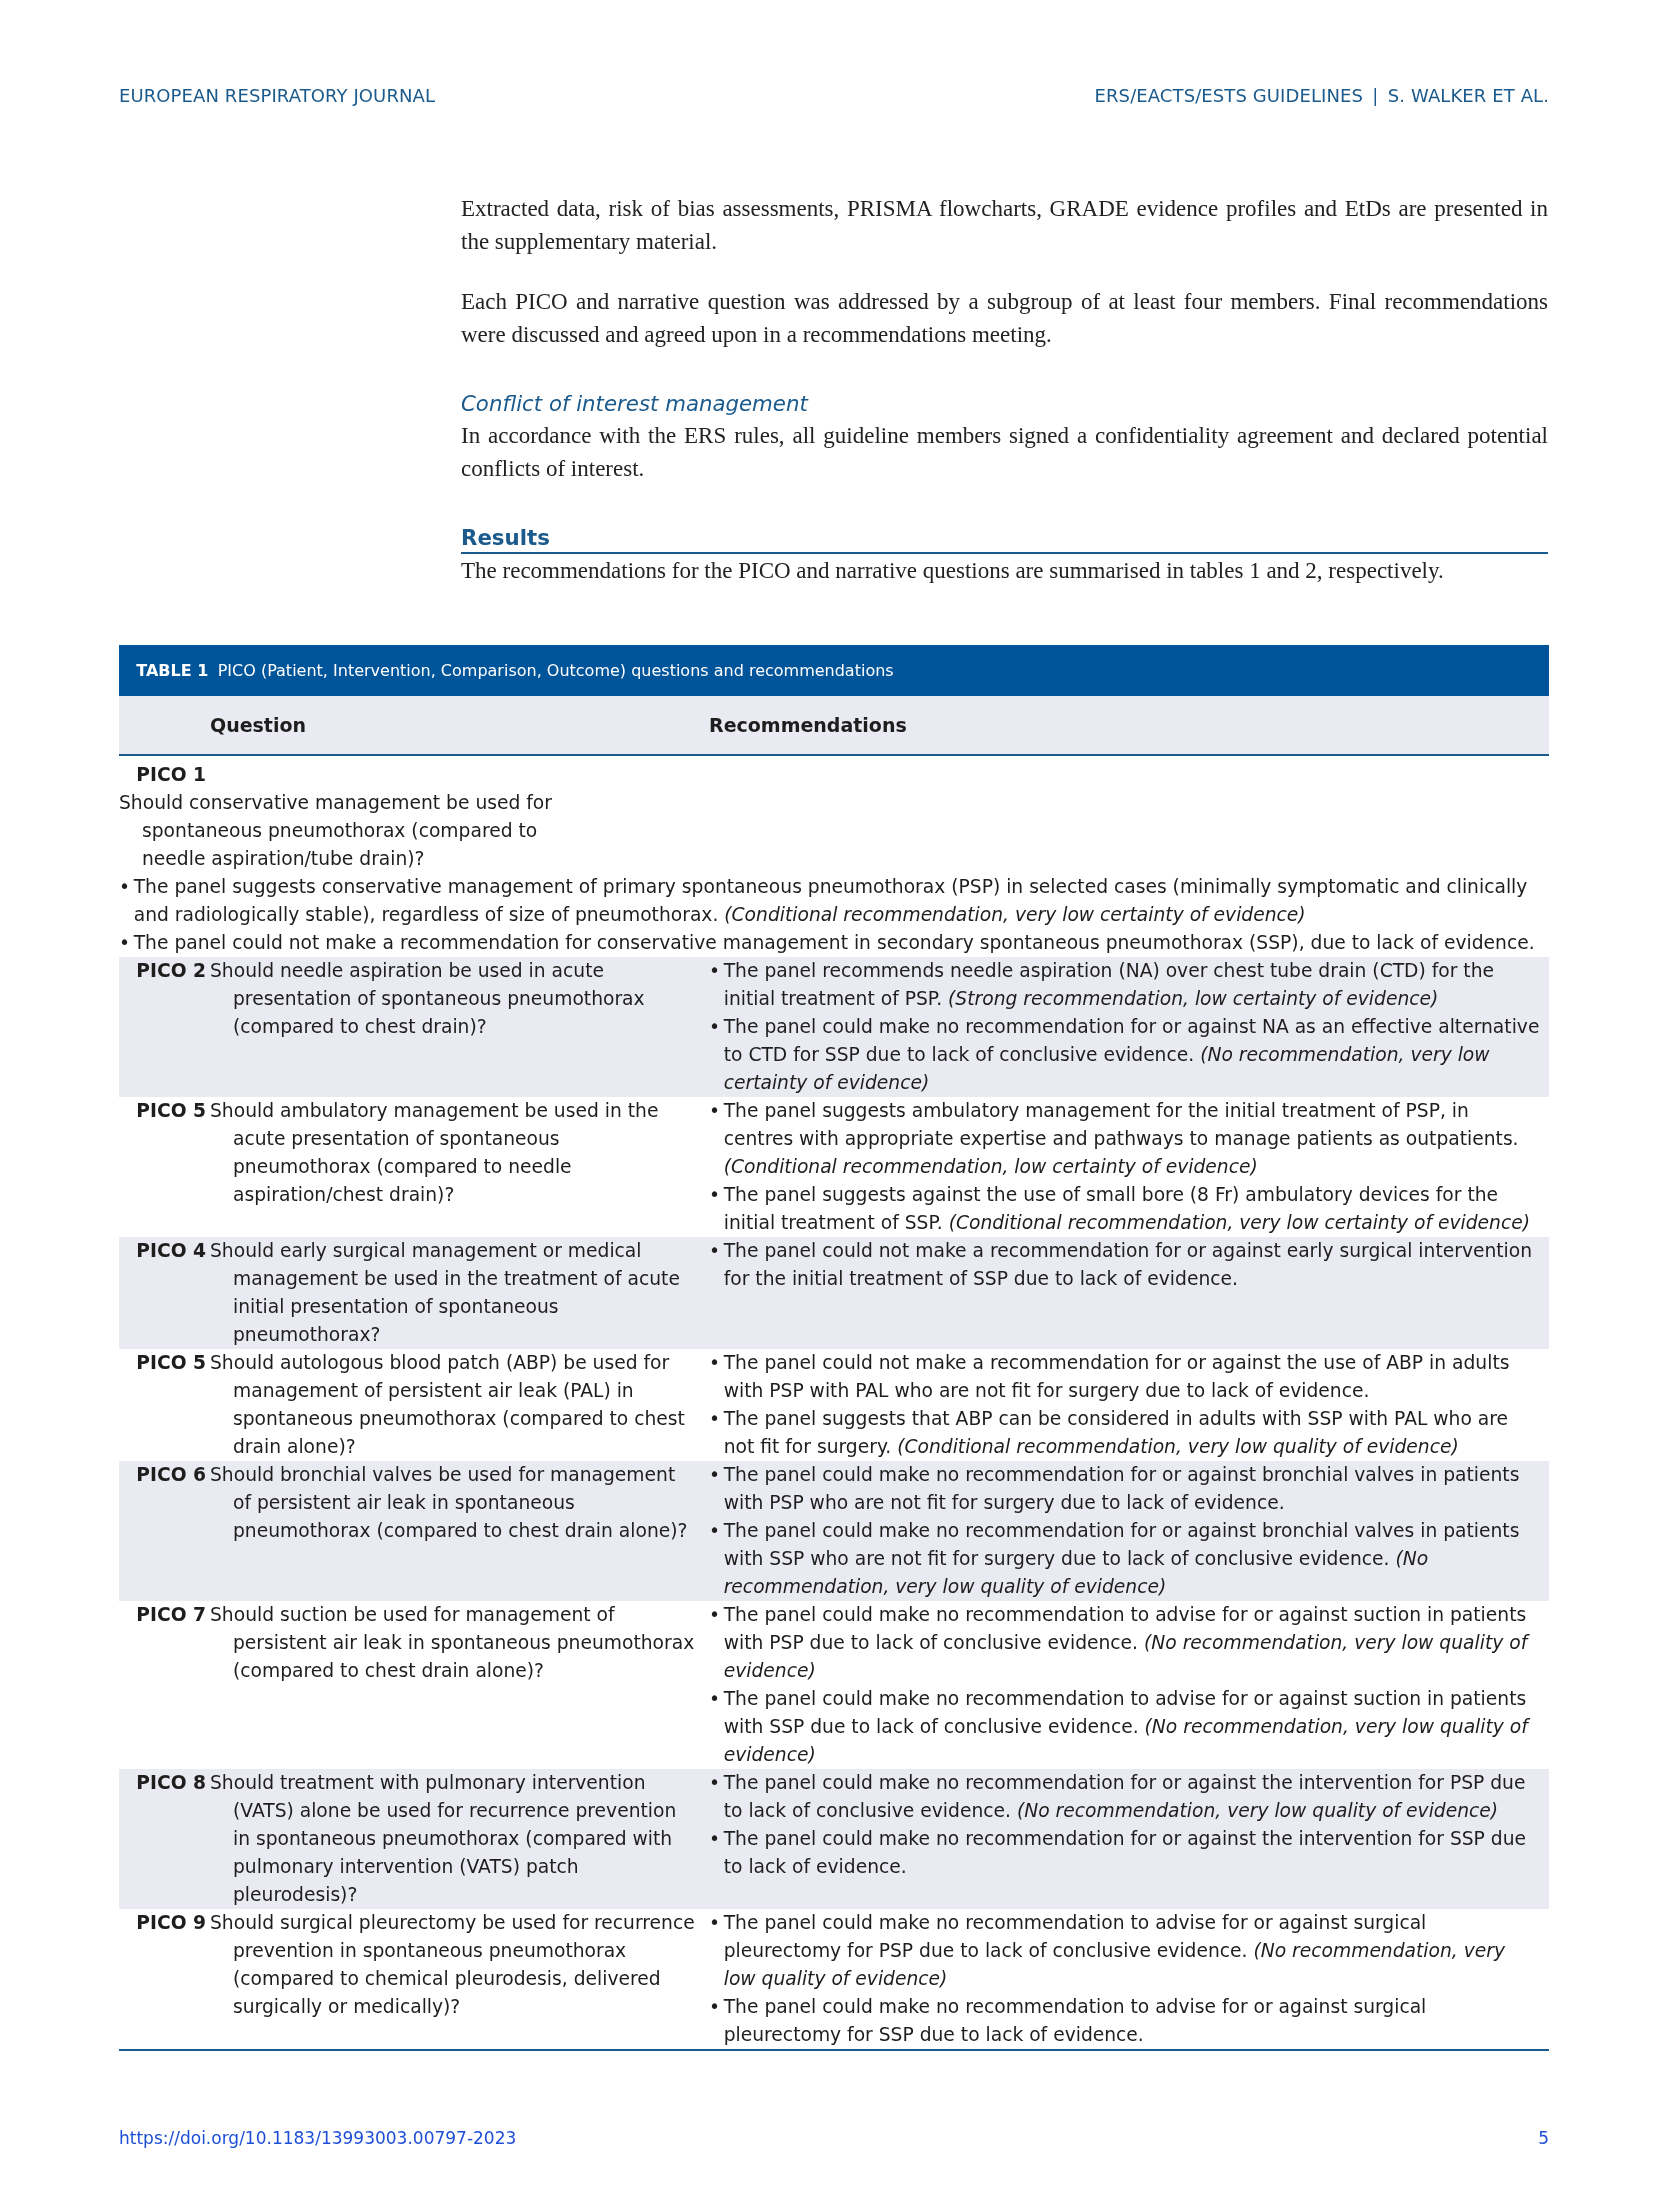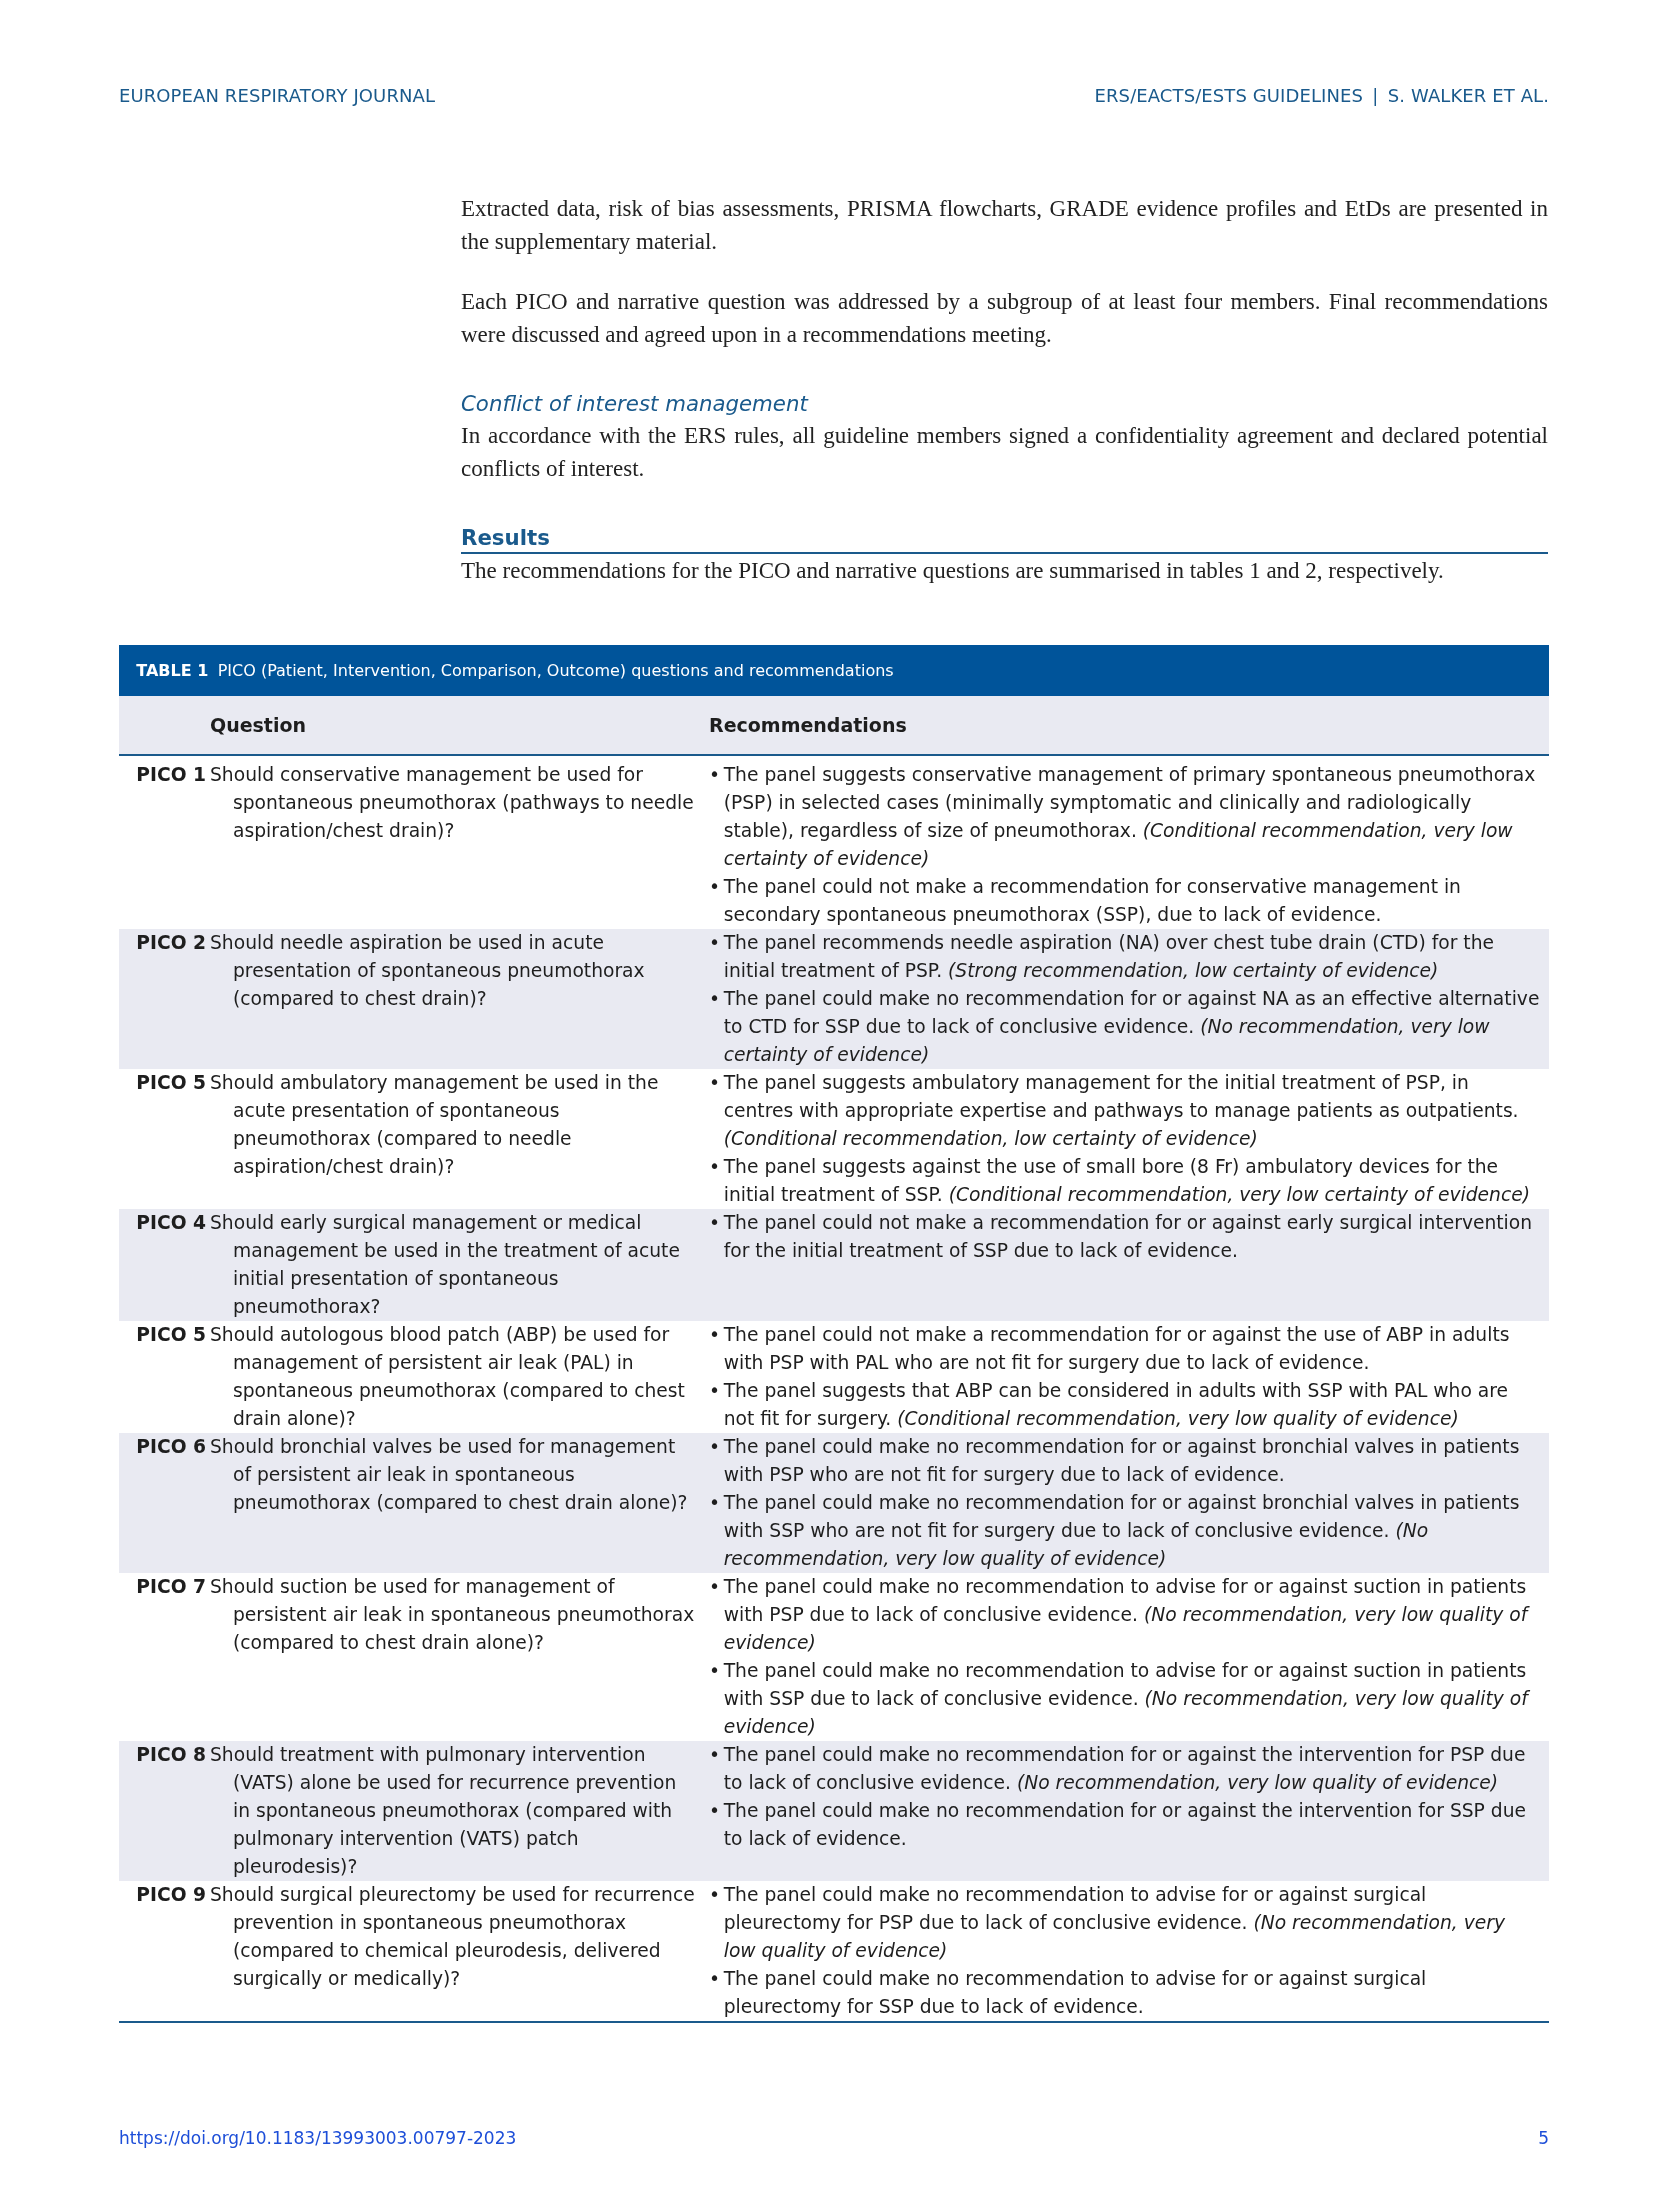--- a/index.html
+++ b/index.html
@@ -58,24 +58,24 @@
 <div class="table">
   <div class="t-title">
     <b>TABLE 1</b><span>PICO (Patient, Intervention, Comparison, Outcome) questions and recommendations</span>
   </div>
   <div class="t-colhead">
     <span class="c1"></span>
     <span class="c2">Question</span>
     <span>Recommendations</span>
   </div>
   <div id="rows">
-      <div class="row" style="padding-top: 5.3px;">
+      <div class="row" style="padding-top: 5.3px; flex-direction: column;">
         <div class="lbl">PICO 1</div>
         <div class="q">
-          <div class="qi">Should conservative management be used for spontaneous pneumothorax (pathways to needle aspiration/chest drain)?</div>
+          <div class="qi">Should conservative management be used for spontaneous pneumothorax (compared to needle aspiration/tube drain)?</div>
         </div>
         <div class="r">
           <div class="bullet"><span>The panel suggests conservative management of primary spontaneous pneumothorax (PSP) in selected cases (minimally symptomatic and clinically and radiologically stable), regardless of size of pneumothorax. </span><i>(Conditional recommendation, very low certainty of evidence)</i></div>
           <div class="bullet"><span>The panel could not make a recommendation for conservative management in secondary spontaneous pneumothorax (SSP), due to lack of evidence.</span></div>
         </div>
       </div>
       <div class="row shade">
         <div class="lbl">PICO 2</div>
         <div class="q">
           <div class="qi">Should needle aspiration be used in acute presentation of spontaneous pneumothorax (compared to chest drain)?</div>

